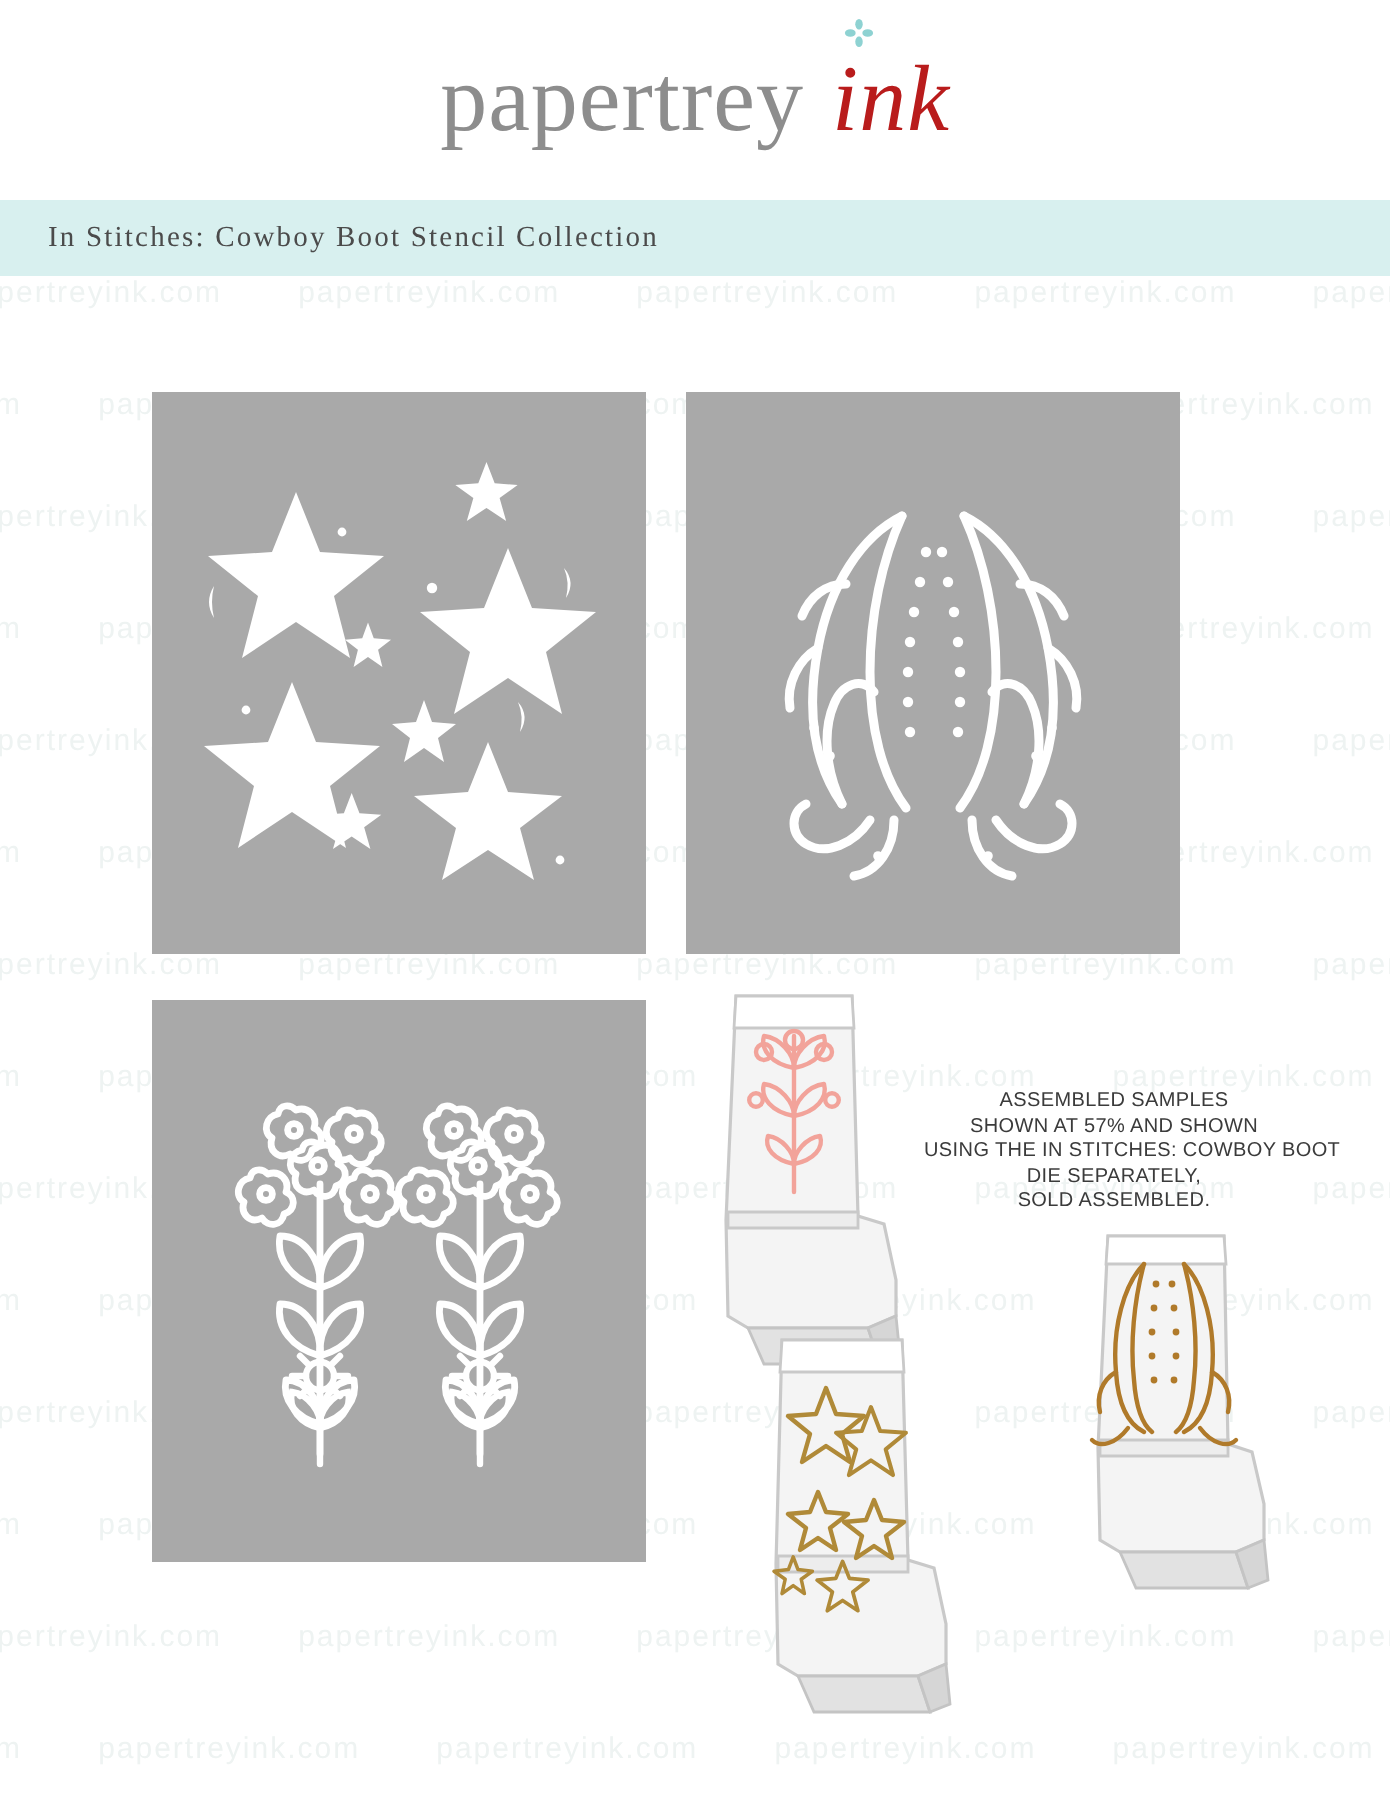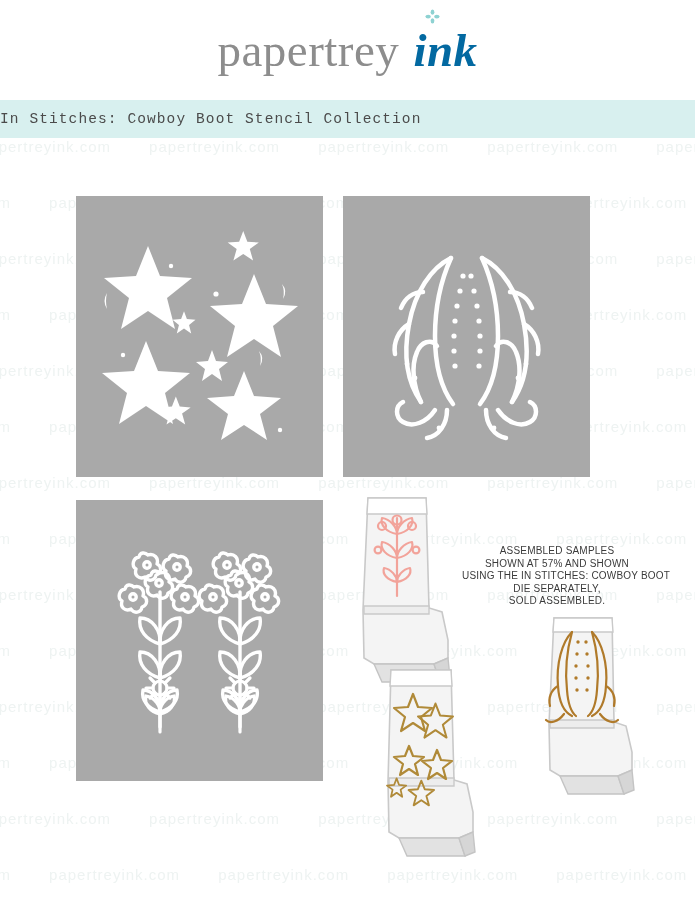--- a/index.html
+++ b/index.html
@@ -37,43 +37,44 @@
     position: relative;
   }
   .logo-word1 {
     font-family: "Liberation Serif", serif;
     font-weight: 400;
     color: #8d8d8d;
   }
   .logo-word2 {
     font-family: "Liberation Serif", serif;
     font-style: italic;
-    font-weight: 700;
-    color: #0369a1;
+    font-weight: 400;
+    color: #b91c1c;
   }
   .logo-flower {
     position: absolute;
     right: 38px;
     top: -14px;
     width: 15px;
     height: 15px;
   }
 
   
   .title-bar {
     position: absolute;
     top: 100px; left: 0;
     width: 695px;
     height: 38px;
     background: #d8f0ef;
     display: flex;
     align-items: center;
   }
   .title-text {
-    font-family: Liberation Mono, monospace;
+    margin-left: 24px;
+    font-family: Liberation Serif, serif;
     font-size: 14.5px;
     letter-spacing: 1.1px;
     color: #4b4b4b;
   }
 
   
   .watermark-layer {
     position: absolute;
     top: 138px; left: 0;
     width: 695px;

